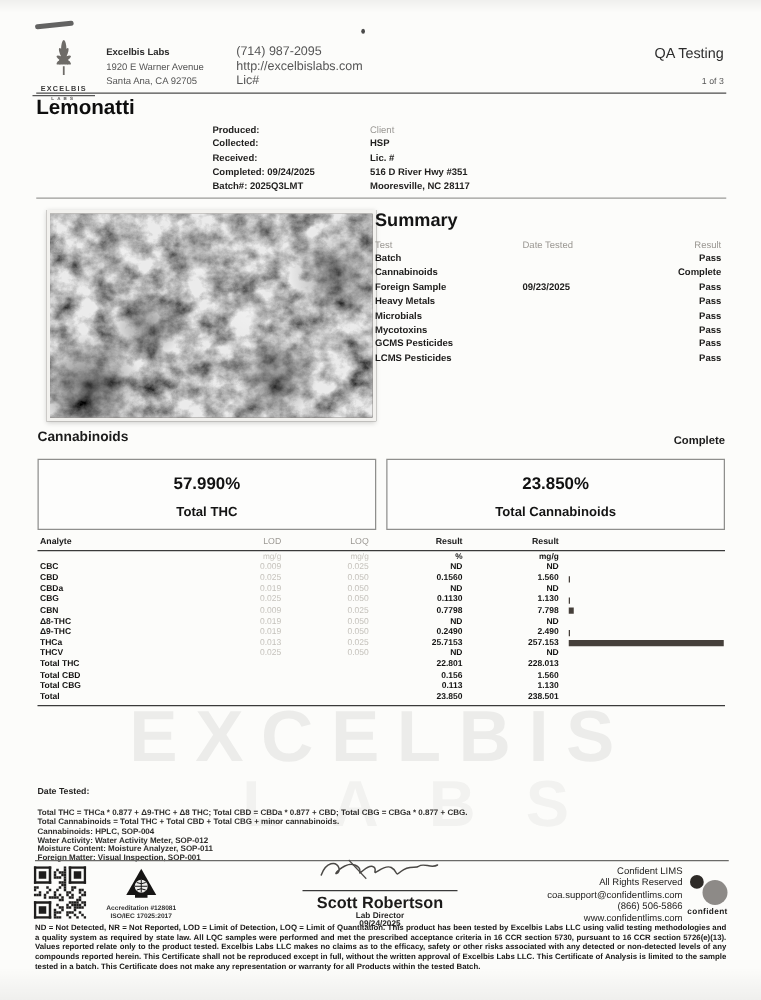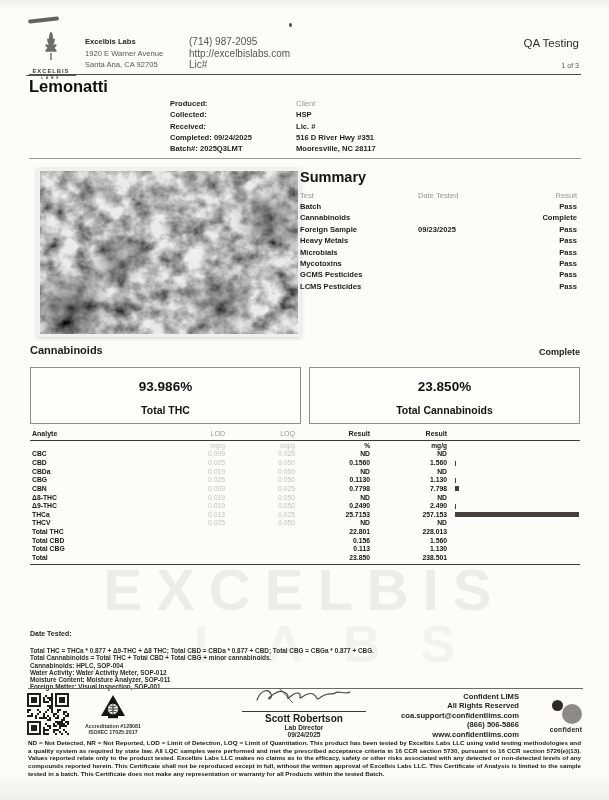--- a/index.html
+++ b/index.html
@@ -84,24 +84,24 @@
   
   .date-tested{left:30px;top:630px;font-size:7px;font-weight:bold;color:#262524;}
   .methods{left:30px;top:647px;font-size:6.4px;line-height:7.3px;font-weight:bold;color:#2e2d2b;}
   .footer-rule{left:28px;right:26px;top:688px;border-top:1.2px solid #6a6a68;}
   
   .qr{left:27px;top:693px;width:42px;height:42px;}
   .pjla{left:80px;top:694px;width:66px;text-align:center;}
   .pjla-lines{font-size:5.3px;line-height:6.4px;font-weight:bold;color:#333;}
   .sig-block{left:228px;top:685px;width:152px;text-align:center;}
   .sig-rule{width:124px;margin:0 auto;border-top:1.1px solid #3a3a3a;}
-  .sig-name{font-size:10px;font-weight:bold;color:#1c1b1a;margin-top:1px;}
+  .sig-name{font-size:13px;font-weight:bold;color:#1c1b1a;margin-top:1px;}
   .sig-role{font-size:6.6px;font-weight:bold;color:#2a2928;}
   .sig-date{font-size:6.6px;font-weight:bold;color:#2a2928;}
-  .lims{right:90px;top:692px;text-align:right;font-size:7.6px;line-height:9.4px;font-weight:bold;color:#242322;}
+  .lims{right:63px;top:692px;text-align:right;font-size:7.6px;line-height:9.4px;font-weight:normal;color:#242322;}
   .conf-logo{right:16px;top:700px;width:54px;text-align:center;}
   .conf-circles{position:relative;width:32px;height:25px;margin:0 auto;}
   .conf-big{position:absolute;right:0;top:4px;width:20px;height:20px;border-radius:50%;background:#8d8a87;}
   .conf-small{position:absolute;left:2px;top:0;width:11px;height:11px;border-radius:50%;background:#2d2a27;}
   .conf-text{font-size:6.6px;font-weight:bold;letter-spacing:.3px;color:#1b1a19;margin-top:1px;}
   
   .disclaimer{left:28px;top:739px;width:553px;font-size:6.25px;line-height:7.7px;text-align:justify;
               font-weight:bold;color:#181716;}
 </style>
 </head>
@@ -199,21 +199,21 @@
       <div class="sum-row"><span class="sr-test">Microbials</span><span class="sr-result">Pass</span></div>
       <div class="sum-row"><span class="sr-test">Mycotoxins</span><span class="sr-result">Pass</span></div>
       <div class="sum-row"><span class="sr-test">GCMS Pesticides</span><span class="sr-result">Pass</span></div>
       <div class="sum-row"><span class="sr-test">LCMS Pesticides</span><span class="sr-result">Pass</span></div>
     </div>
 
   <div class="abs cann-label">Cannabinoids</div>
   <div class="abs cann-status">Complete</div>
   <div class="abs totals-row" id="totals-row">
       <div class="total-box">
-        <div class="tb-value">93.986%</div>
+        <div class="tb-value">57.990%</div>
         <div class="tb-label">Total THC</div>
       </div>
       <div class="total-box">
         <div class="tb-value">23.850%</div>
         <div class="tb-label">Total Cannabinoids</div>
       </div>
     </div>
 
   <div class="abs an-table">
     <div class="an-head">

